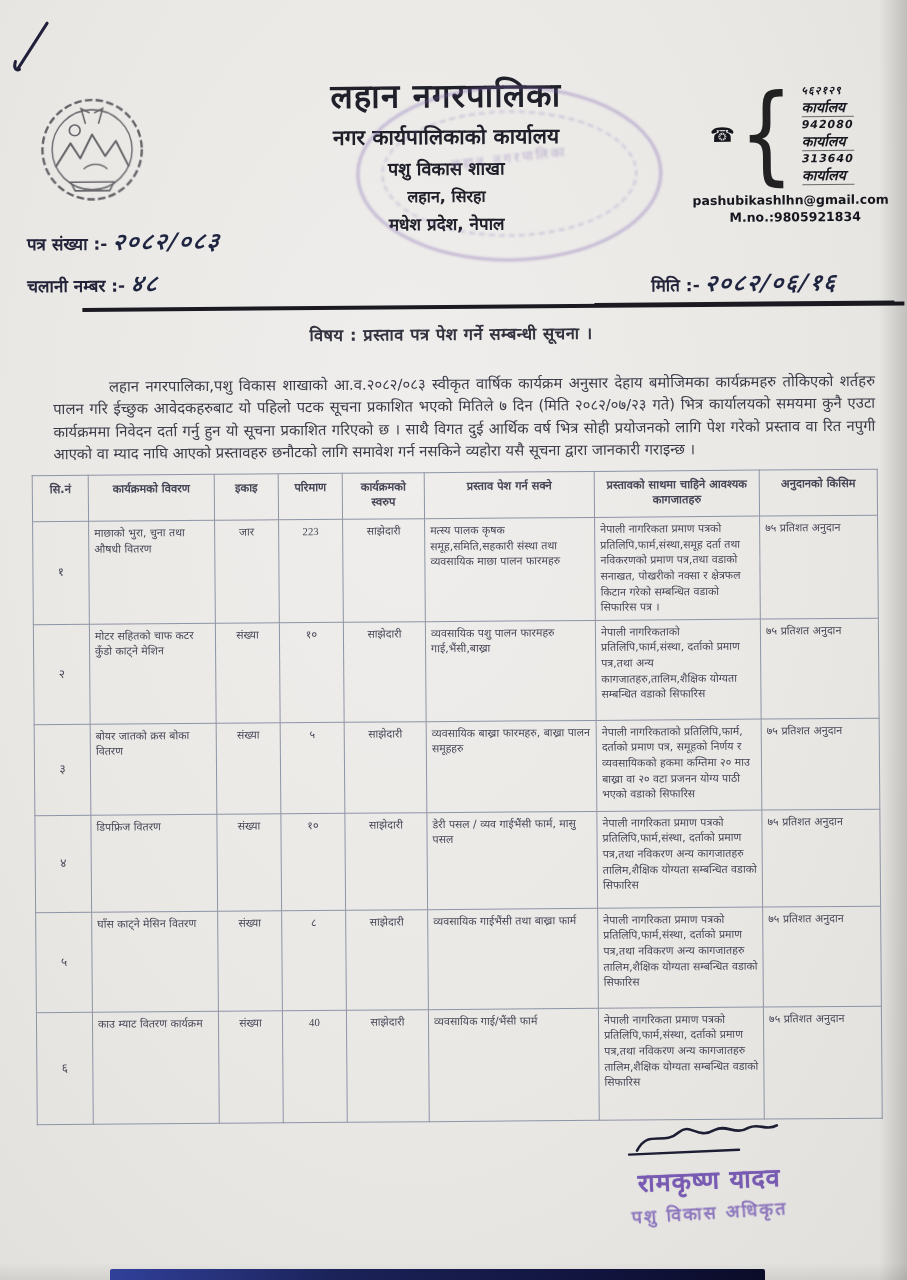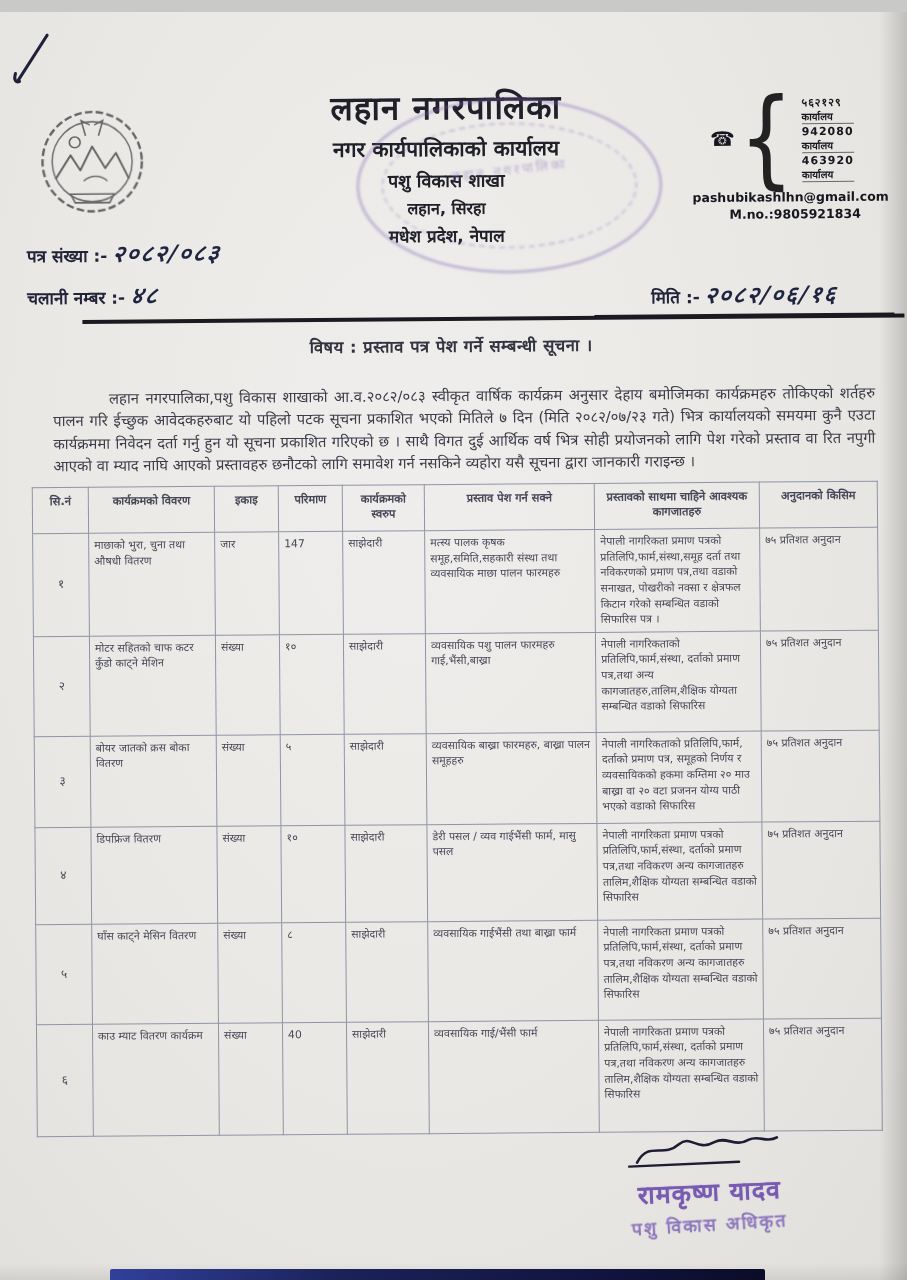--- a/index.html
+++ b/index.html
@@ -4,21 +4,20 @@
 <style>
   html,body{margin:0;padding:0;}
   body{
     width:907px;height:1280px;position:relative;overflow:hidden;
     background:#c9c9c7;
     font-family:"DejaVu Sans","Liberation Sans",sans-serif;
   }
   .page{
     position:absolute;inset:0;
     background:radial-gradient(ellipse at 45% 35%, #efeeec 0%, #e9e8e5 55%, #e0dfdc 100%);
-    margin-top:12px;
   }
   .page::after{ 
     content:"";position:absolute;top:0;bottom:0;right:0;width:28px;
     background:linear-gradient(to right, rgba(0,0,0,0), rgba(0,0,0,0.16));
     pointer-events:none;
   }
   .page::before{ 
     content:"";position:absolute;left:0;right:0;bottom:0;height:18px;
     background:linear-gradient(to bottom, rgba(0,0,0,0), rgba(0,0,0,0.08));
     pointer-events:none;
@@ -48,23 +47,23 @@
   .stamp-ellipse .stamp-word{
     position:absolute;left:0;right:0;top:60px;text-align:center;
     color:rgba(120,88,170,.45);font-size:13px;letter-spacing:3px;transform:rotate(-6deg);
   }
 
   .contact{position:absolute;right:6px;top:6px;width:205px;color:#16161e;}
   .phone-row{display:flex;align-items:center;}
   .phone-icon{font-size:20px;margin-right:4px;margin-left:18px;}
   .brace{font-size:86px;font-weight:400;line-height:.9;transform:scaleY(1.25);color:#222;}
   .phone-list{list-style:none;margin:0;padding:0 0 0 8px;}
-  .phone-list li{margin:1px 0;}
+  .phone-list li{margin:1px 0;font-style:italic;}
   .phone-num{display:block;font-size:11px;font-weight:bold;letter-spacing:1px;}
-  .phone-lab{display:block;font-size:10px;font-weight:bold;border-bottom:1px solid rgba(0,0,0,.55);width:52px;}
+  .phone-lab{display:block;font-size:14px;font-weight:bold;border-bottom:1px solid rgba(0,0,0,.55);width:52px;}
   .email{font-size:12.5px;font-weight:bold;margin-top:6px;white-space:nowrap;}
   .mobile{font-size:12.5px;font-weight:bold;margin-top:2px;text-align:center;}
 
   
   .ref-left{position:absolute;left:30px;top:222px;color:#23233a;}
   .ref-line{font-size:17px;font-weight:bold;margin-bottom:10px;}
   .hand{font-family:"DejaVu Serif","Liberation Serif",serif;font-style:italic;font-weight:600;
         font-size:23px;color:#1f2440;letter-spacing:2px;transform:skewX(-6deg);display:inline-block;}
   .ref-date{position:absolute;right:10px;top:268px;width:300px;color:#23233a;
             border-bottom:3px solid #1c1c22;padding-bottom:4px;text-align:center;}
@@ -80,21 +79,21 @@
   .body-par{position:absolute;left:55px;top:358px;width:822px;
             font-size:14.8px;line-height:1.52;color:#3c3c48;text-align:justify;text-indent:56px;}
 
   
   .tbl{position:absolute;left:33px;top:472px;width:845px;border-collapse:collapse;table-layout:fixed;}
   .tbl th,.tbl td{border:1px solid #8f94a6;vertical-align:top;padding:4px 5px;
         color:#474757;word-wrap:break-word;}
   .tbl th{font-size:11.3px;font-weight:bold;text-align:center;vertical-align:top;padding-top:5px;}
   .tbl td{font-size:10.8px;line-height:1.45;}
   .tbl td.c0{text-align:center;vertical-align:middle;font-size:12px;}
-  .tbl td.c2,.tbl td.c3,.tbl td.c4{}
+  .tbl td.c2,.tbl td.c3,.tbl td.c4{text-align:center;font-family:Liberation Serif, serif;}
   .tbl tr.hrow{height:46px;}
   .tbl tr.r0{height:96px;} .tbl tr.r1{height:100px;} .tbl tr.r2{height:91px;}
   .tbl tr.r3{height:97px;} .tbl tr.r4{height:100px;} .tbl tr.r5{height:112px;}
 
   
   .sig{position:absolute;right:52px;top:1122px;width:300px;text-align:center;}
   .sig-squiggle{display:block;margin:0 auto;}
   .sig-name{font-size:25px;font-weight:bold;color:rgba(116,86,176,.92);transform:rotate(-2deg);
             text-shadow:0 0 1px rgba(116,86,176,.6);letter-spacing:1px;}
   .sig-role{font-size:18px;font-weight:bold;color:rgba(120,92,180,.8);transform:rotate(-3deg);
@@ -147,21 +146,21 @@
           <ul class="phone-list">
               <li>
                 <span class="phone-num">५६२१२९</span>
                 <span class="phone-lab">कार्यालय</span>
               </li>
               <li>
                 <span class="phone-num">942080</span>
                 <span class="phone-lab">कार्यालय</span>
               </li>
               <li>
-                <span class="phone-num">463920</span>
+                <span class="phone-num">313640</span>
                 <span class="phone-lab">कार्यालय</span>
               </li>
             </ul>
         </div>
         <div class="email">pashubikashlhn@gmail.com</div>
         <div class="mobile">M.no.:9805921834</div>
       </div>
     </div>
 
     <div class="ref-left">
@@ -207,21 +206,21 @@
             <th>प्रस्ताव पेश गर्न सक्ने</th>
             <th>प्रस्तावको साथमा चाहिने आवश्यक कागजातहरु</th>
             <th>अनुदानको किसिम</th>
           </tr>
       </thead>
       <tbody>
           <tr class="r0">
             <td class="c0">१</td>
             <td class="c1">माछाको भुरा, चुना तथा औषधी वितरण</td>
             <td class="c2">जार</td>
-            <td class="c3">147</td>
+            <td class="c3">223</td>
             <td class="c4">साझेदारी</td>
             <td class="c5">मत्स्य पालक कृषक समूह,समिति,सहकारी संस्था तथा व्यवसायिक माछा पालन फारमहरु</td>
             <td class="c6">नेपाली नागरिकता प्रमाण पत्रको प्रतिलिपि,फार्म,संस्था,समूह दर्ता तथा नविकरणको प्रमाण पत्र,तथा वडाको सनाखत, पोखरीको नक्सा र क्षेत्रफल किटान गरेको सम्बन्धित वडाको सिफारिस पत्र ।</td>
             <td class="c7">७५ प्रतिशत अनुदान</td>
           </tr>
           <tr class="r1">
             <td class="c0">२</td>
             <td class="c1">मोटर सहितको चाफ कटर कुँडो काट्ने मेशिन</td>
             <td class="c2">संख्या</td>
             <td class="c3">१०</td>

